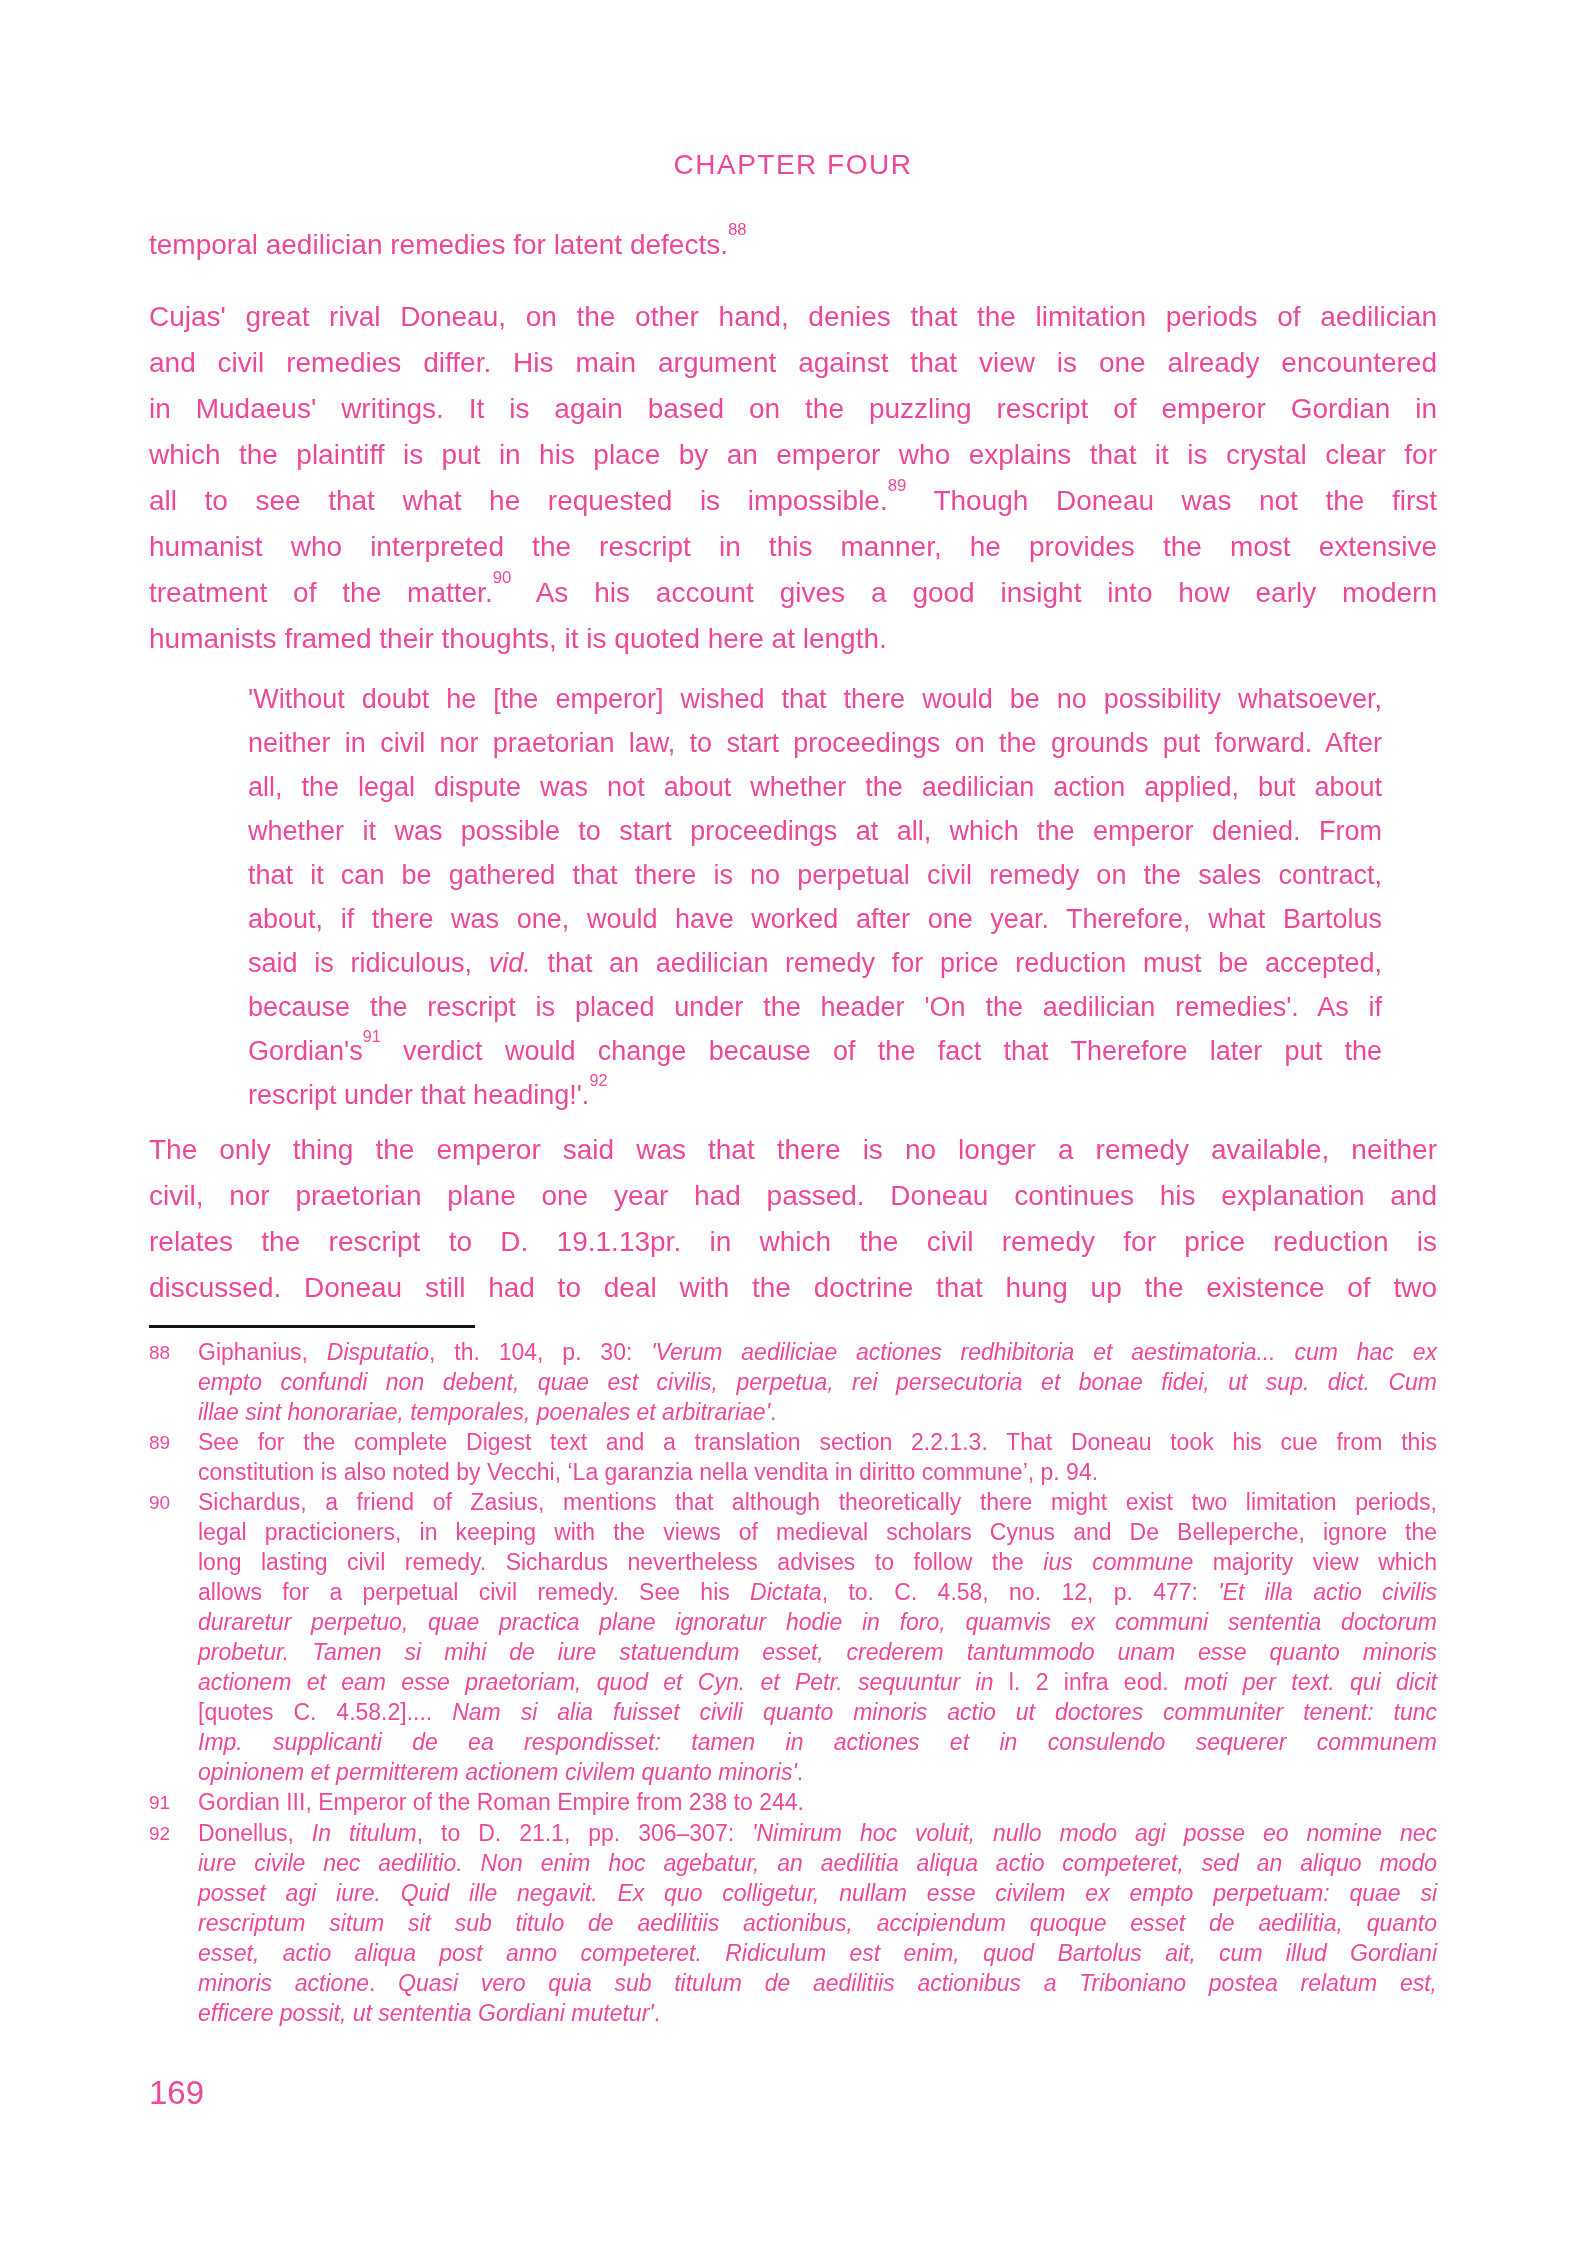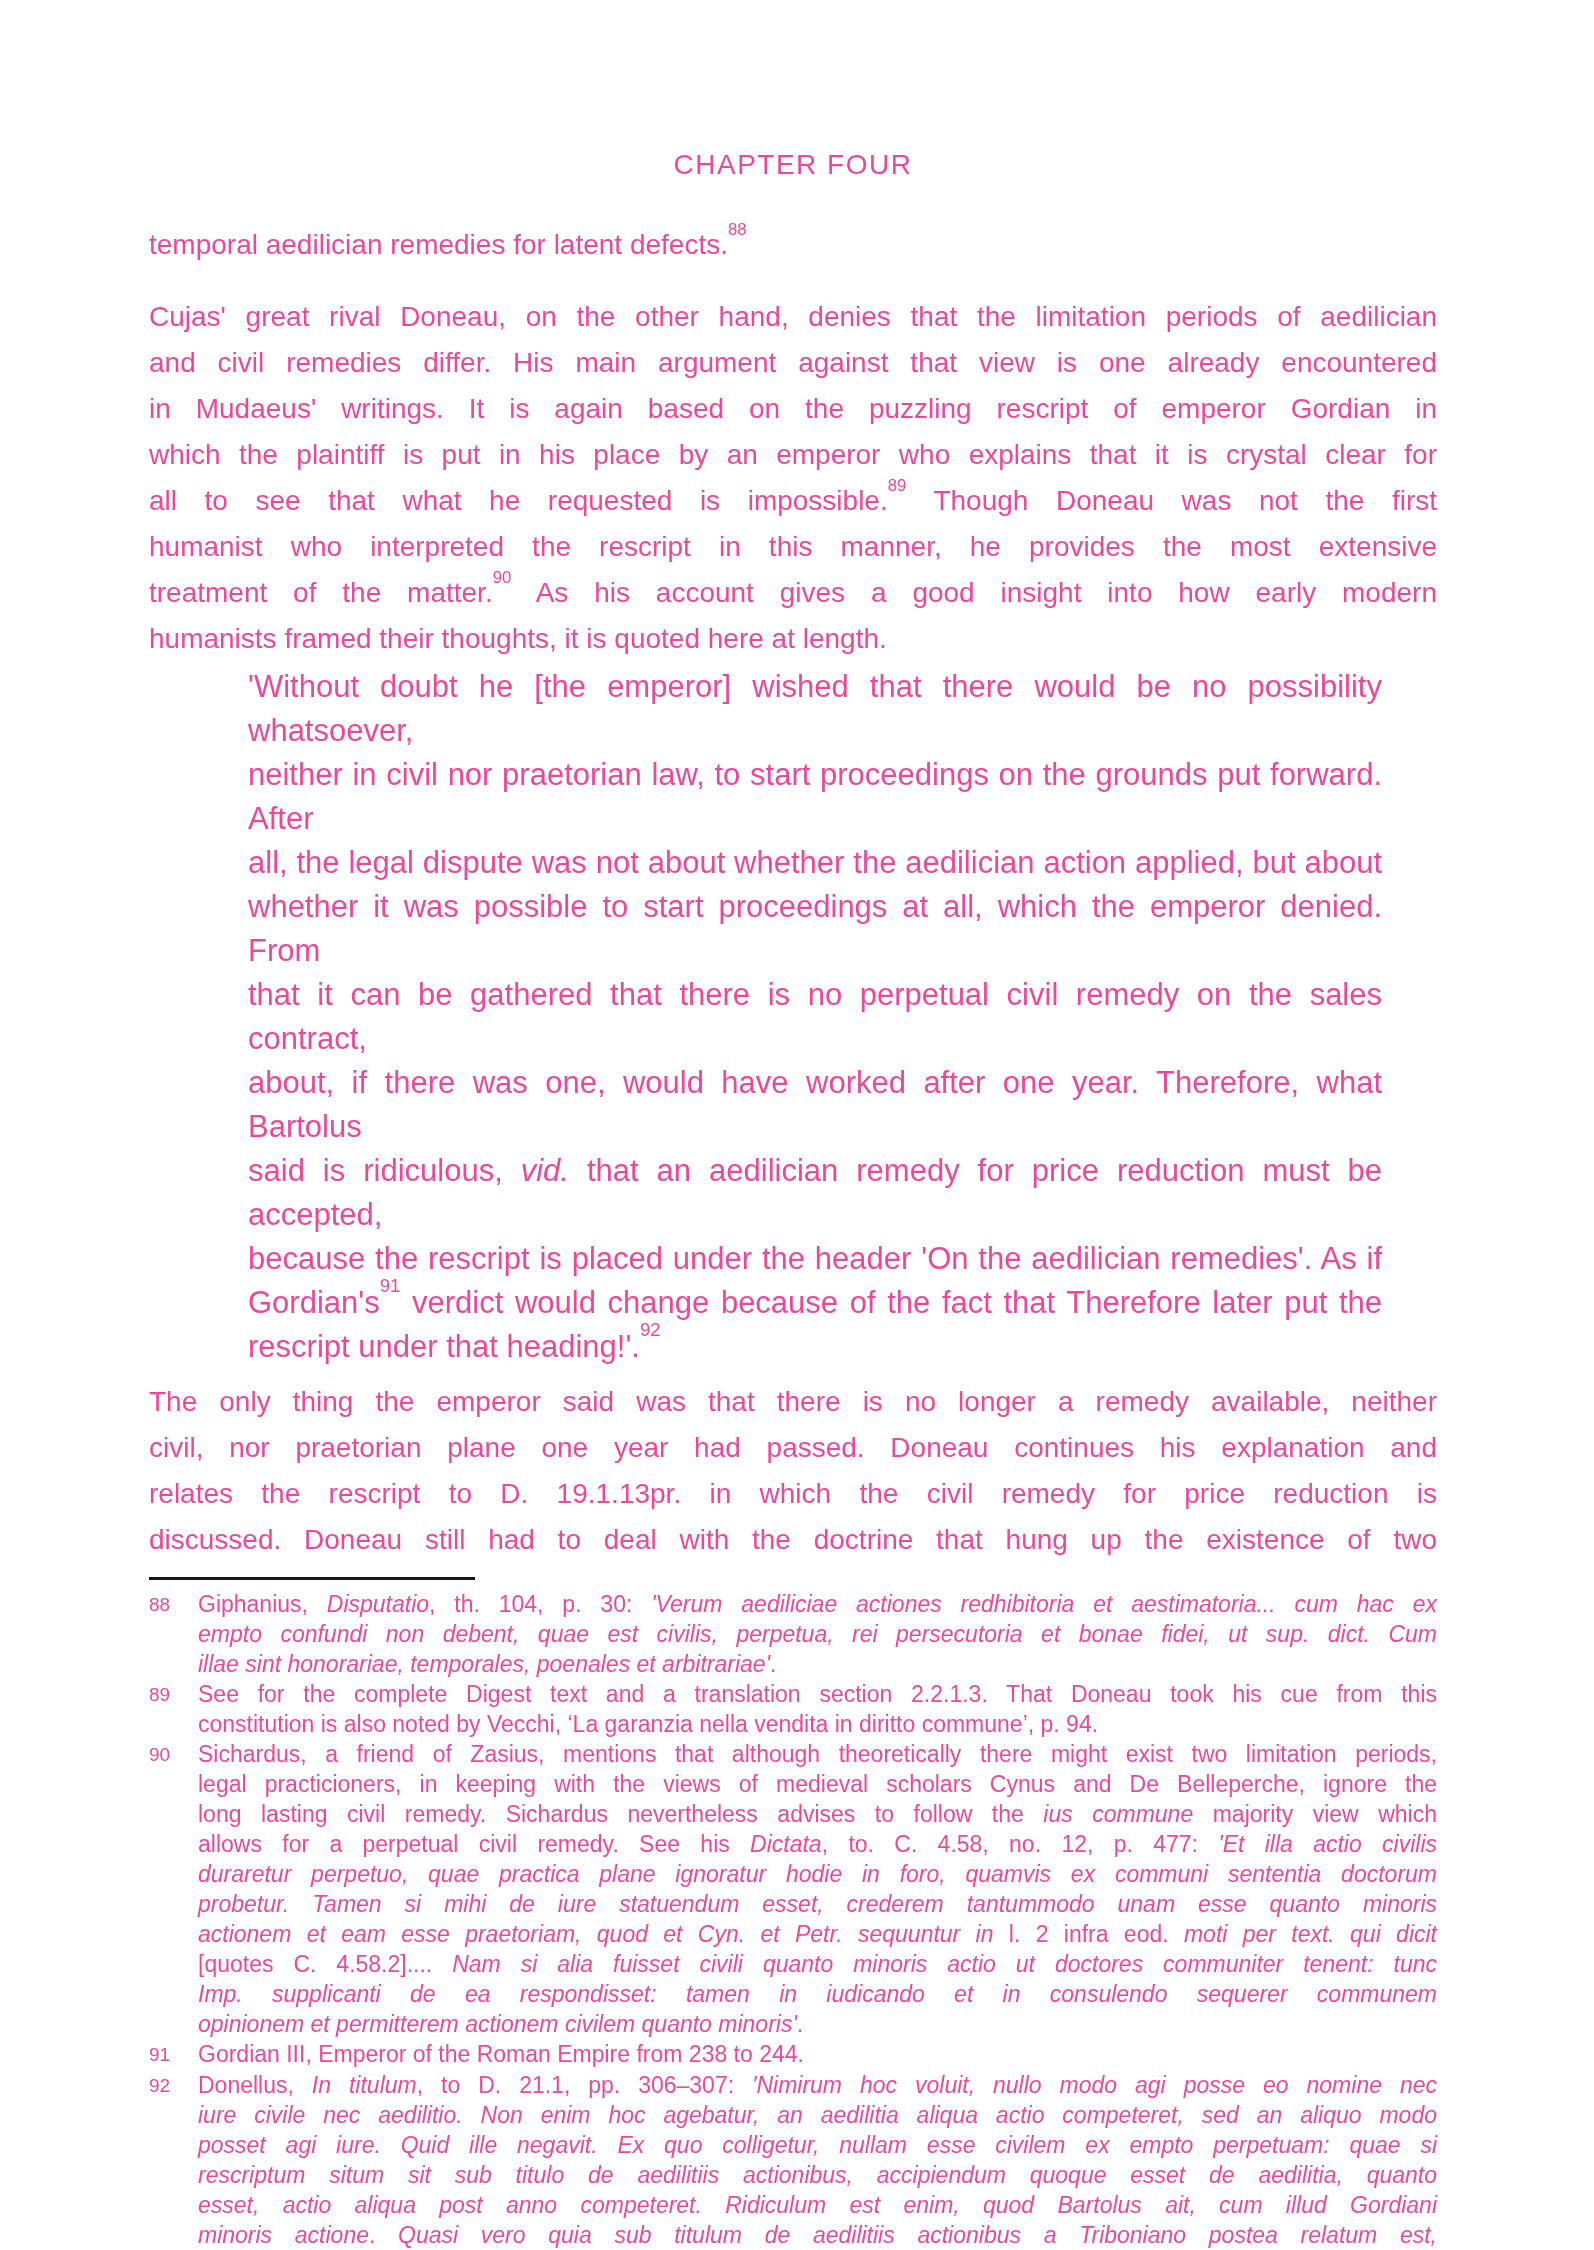--- a/index.html
+++ b/index.html
@@ -16,22 +16,22 @@
     margin-top:148px;
     text-align:center;
     font-size:28px;
     line-height:34px;
     letter-spacing:1.5px;
   }
   .para{font-size:28px;line-height:46px;}
   .para-continuation{margin-top:40px;}
   .para-main{margin-top:26px;}
   .quote{
-    margin:3px 55px 0 99px;
-    font-size:31px;
+    margin:15px 55px 0 99px;
+    font-size:27px;
     line-height:44px;
   }
   .para-after-quote{margin-top:10px;}
   .fn-rule{
     margin:14px 0 0 0;
     width:326px;height:0;
     border:none;
     border-top:3px solid #161616;
   }
   .footnotes{margin-top:9px;}
@@ -128,21 +128,21 @@
           <div class="fn-num">90</div>
           <div class="fn-text">
             <div class="line"><span>Sichardus, a friend of Zasius, mentions that although theoretically there might exist two limitation periods,</span></div>
             <div class="line"><span>legal practicioners, in keeping with the views of medieval scholars Cynus and De Belleperche, ignore the</span></div>
             <div class="line"><span>long lasting civil remedy. Sichardus nevertheless advises to follow the </span><i>ius commune</i><span> majority view which</span></div>
             <div class="line"><span>allows for a perpetual civil remedy. See his </span><i>Dictata</i><span>, to. C. 4.58, no. 12, p. 477: </span><i>'Et illa actio civilis</i></div>
             <div class="line"><i>duraretur perpetuo, quae practica plane ignoratur hodie in foro, quamvis ex communi sententia doctorum</i></div>
             <div class="line"><i>probetur. Tamen si mihi de iure statuendum esset, crederem tantummodo unam esse quanto minoris</i></div>
             <div class="line"><i>actionem et eam esse praetoriam, quod et Cyn. et Petr. sequuntur in</i><span> l. 2 infra eod. </span><i>moti per text. qui dicit</i></div>
             <div class="line"><span>[quotes C. 4.58.2].... </span><i>Nam si alia fuisset civili quanto minoris actio ut doctores communiter tenent: tunc</i></div>
-            <div class="line"><i>Imp. supplicanti de ea respondisset: tamen in iudicando et in consulendo sequerer communem</i></div>
+            <div class="line"><i>Imp. supplicanti de ea respondisset: tamen in actiones et in consulendo sequerer communem</i></div>
             <div class="line last"><i>opinionem et permitterem actionem civilem quanto minoris'</i><span>.</span></div>
           </div>
         </div>
         <div class="fn">
           <div class="fn-num">91</div>
           <div class="fn-text">
             <div class="line last"><span>Gordian III, Emperor of the Roman Empire from 238 to 244.</span></div>
           </div>
         </div>
         <div class="fn">

